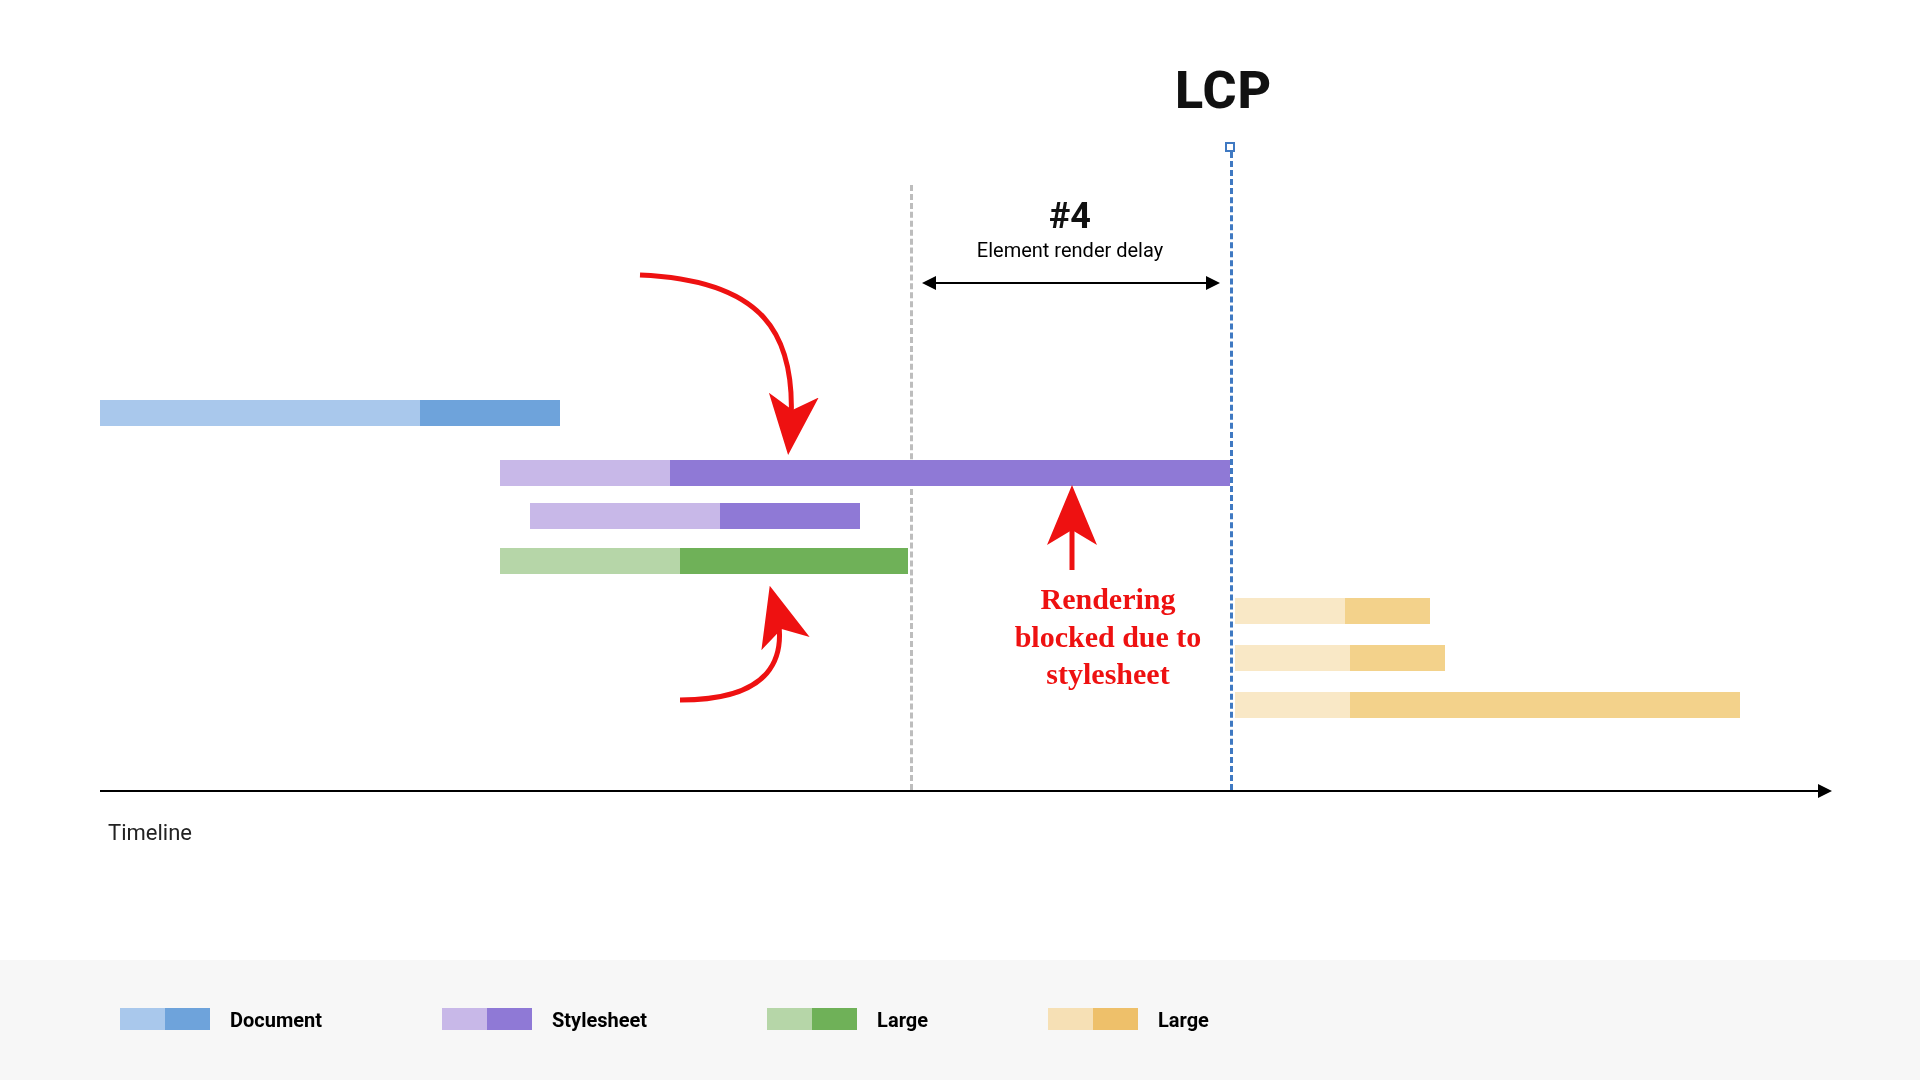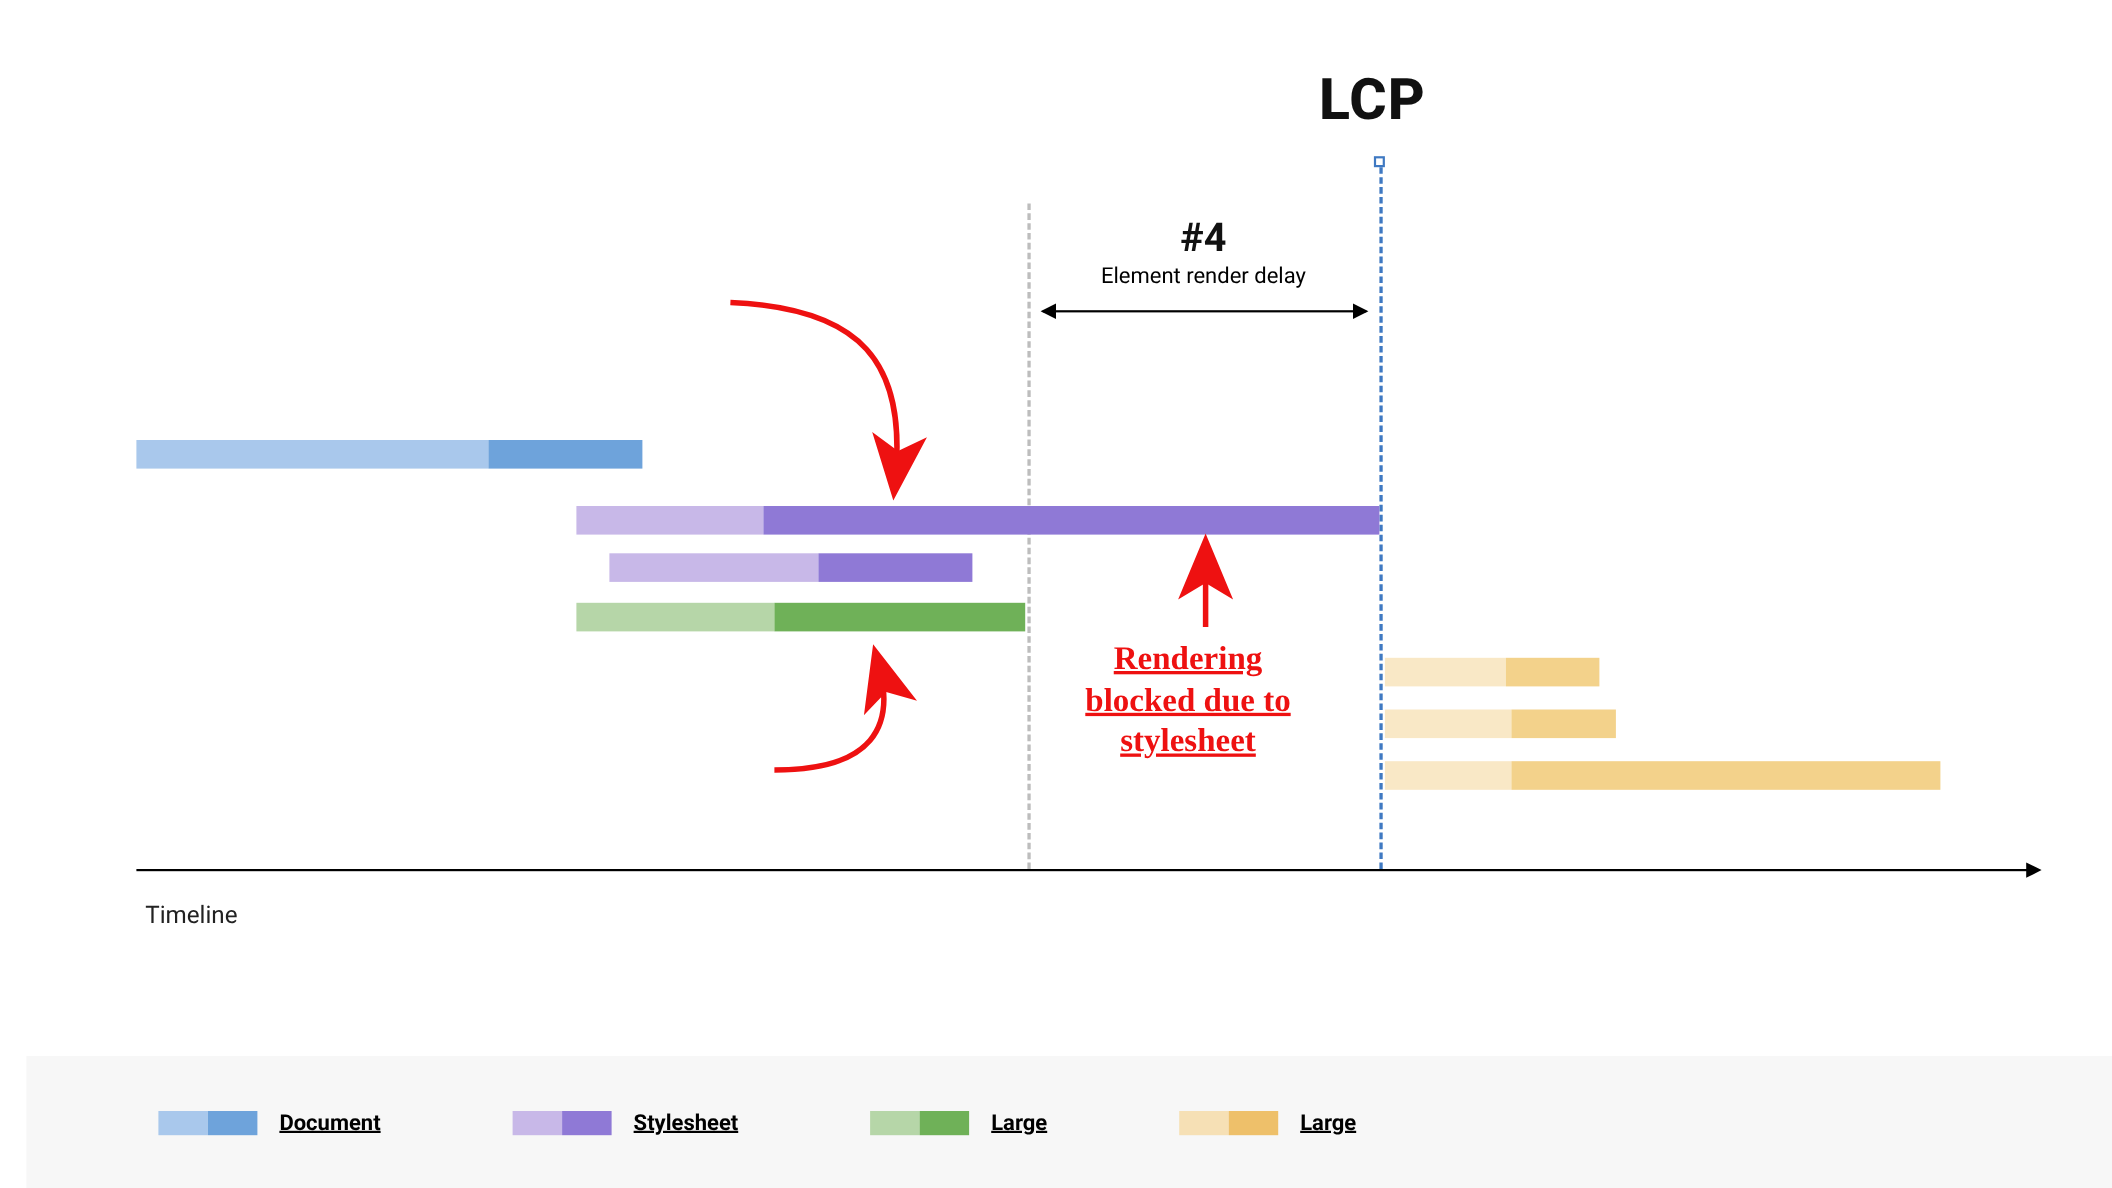--- a/index.html
+++ b/index.html
@@ -7,21 +7,20 @@
     font-family: -apple-system, BlinkMacSystemFont, "Segoe UI", Roboto, Arial, sans-serif;
     background: #fff;
     width: 1920px;
     height: 1080px;
     position: relative;
     overflow: hidden;
   }
   .stage {
     position: absolute;
     inset: 0;
-    margin-left: 24px;
   }
   .bar {
     position: absolute;
     height: 26px;
     display: flex;
   }
   .bar .light { height: 100%; }
   .bar .dark  { height: 100%; }
 
   
@@ -103,23 +102,22 @@
     bottom: 0;
     height: 120px;
     background: #f7f7f7;
     display: flex;
     align-items: center;
     gap: 120px;
     padding-left: 120px;
   }
   .legend-item {
     display: flex;
-    align-items: flex-end;
+    align-items: flex-start;
     gap: 20px;
-    text-decoration: underline;
   }
   .legend-swatch {
     width: 90px; height: 22px;
     display: flex;
   }
   .legend-swatch span { flex: 1; }
   .legend-label { font-weight: 700; font-size: 20px; }
 
   svg.overlay {
     position: absolute;
@@ -173,21 +171,21 @@
       <div class="bar" style="left: 1235px; top: 692px; width: 505px;">
         <div class="light" style="width:115px;background:#f9e8c6"></div>
         <div class="dark" style="width:390px;background:#f3d28b"></div>
       </div>
     </div>
 
   <div class="axis-line" style="left:100px; top:790px; width:1720px;"></div>
   <div class="axis-arrow" style="left:1818px; top:784px;"></div>
   <div class="axis-label" style="left:108px; top:820px;">Timeline</div>
 
-  <div class="hand" style="left:936px; top:580px; font-size:30px; text-align:center; width:240px; white-space:pre-line;text-decoration:underline;">Rendering
+  <div class="hand" style="left:988px; top:580px; font-size:30px; text-align:center; width:240px; white-space:pre-line;">Rendering
 blocked due to
 stylesheet</div>
 
   <svg class="overlay">
     <defs>
       <marker id="redhead" markerWidth="14" markerHeight="14" refX="8" refY="5" orient="auto">
         <path d="M0,0 L12,5 L0,10 L3,5 Z" fill="#e11"></path>
       </marker>
     </defs>
 

